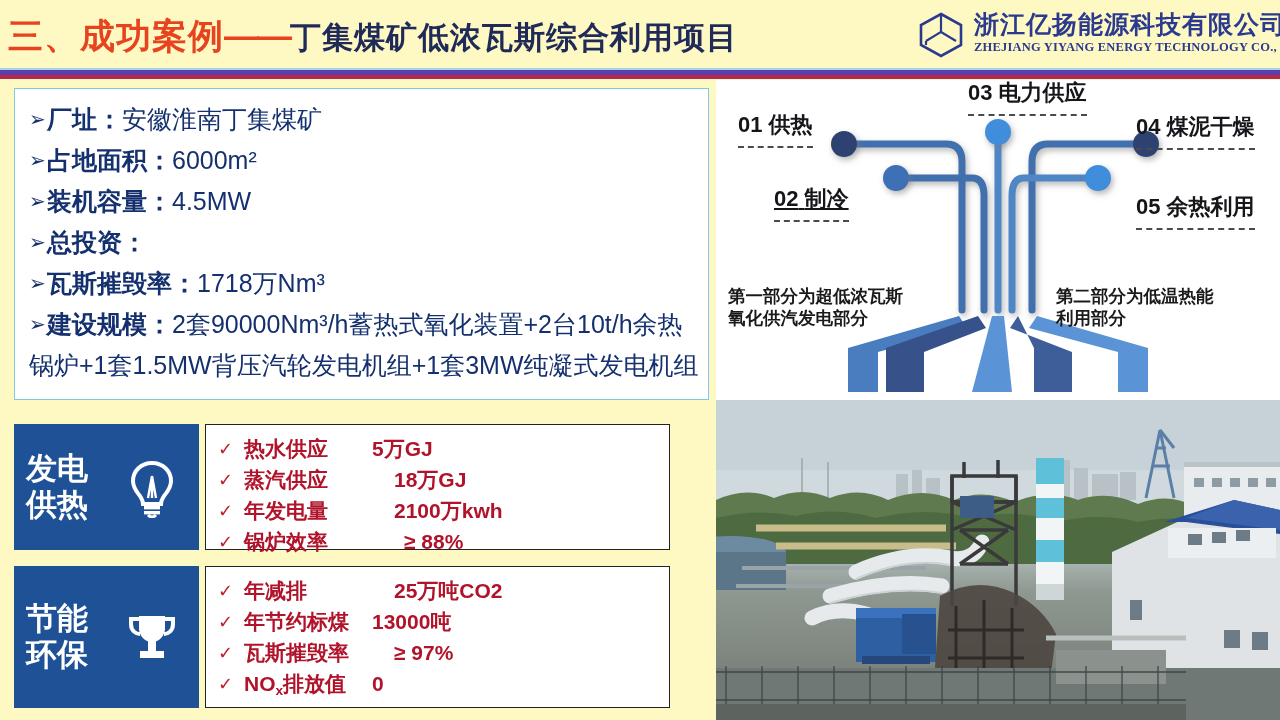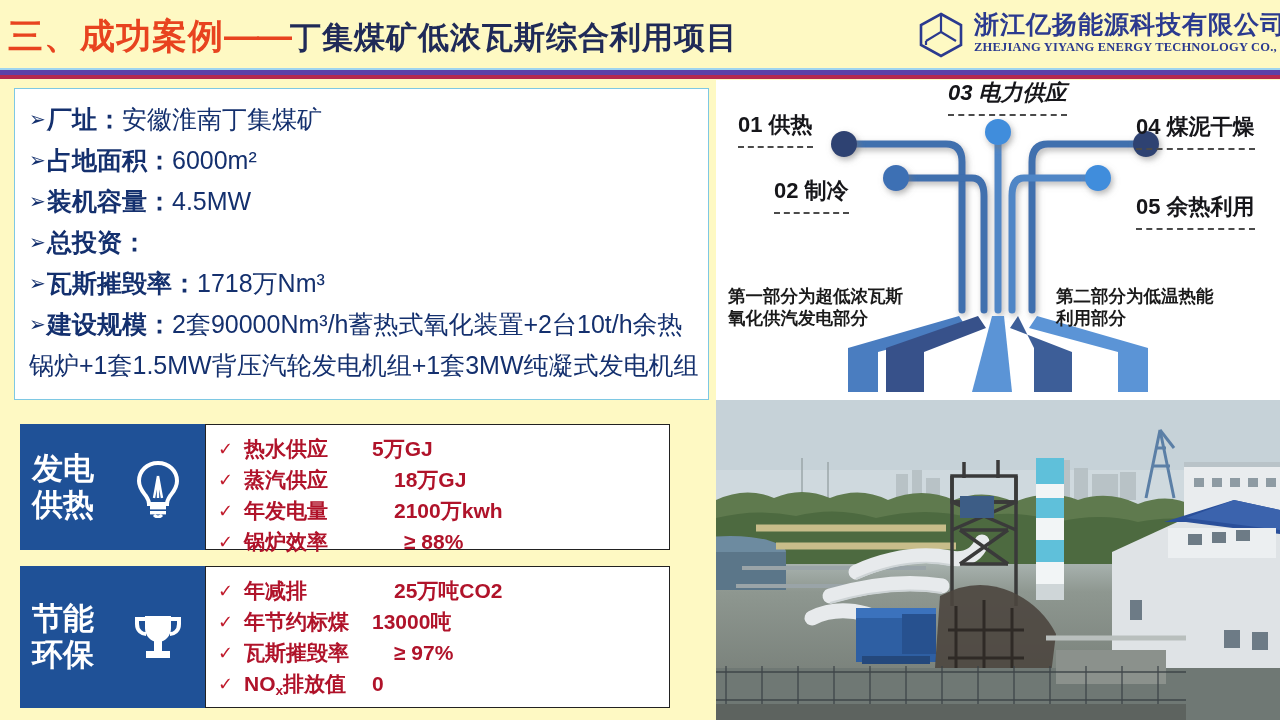--- a/index.html
+++ b/index.html
@@ -37,21 +37,21 @@
   .info-list{position:absolute;left:14px;top:10px;width:672px;}
   .info-li{display:flex;align-items:flex-start;margin-bottom:1px;line-height:40px;
            font-size:25px;color:#14306e;white-space:nowrap;}
   .arrow{color:#14306e;font-size:20px;width:18px;flex:0 0 18px;line-height:40px;}
   .info-key{font-weight:bold;color:#14306e;}
   .info-val{font-weight:normal;color:#14306e;}
   .info-wrap{font-size:25px;color:#14306e;line-height:40px;white-space:nowrap;}
 
   
   .feat{position:absolute;}
-  .feat .cap{position:absolute;left:6px;top:0;width:185px;height:100%;
+  .feat .cap{position:absolute;left:0;top:0;width:185px;height:100%;
              background:#1f5197;display:flex;align-items:center;}
   .feat .cap-txt{color:#fff;font-size:31px;font-weight:bold;line-height:36px;
                  margin-left:12px;white-space:pre-line;}
   .feat .cap-icon{position:absolute;right:16px;top:50%;transform:translateY(-50%);
                   width:62px;height:62px;}
   .feat .body{position:absolute;left:191px;top:0;width:465px;height:100%;
               border:1.5px solid #222;box-sizing:border-box;background:#fff;}
   .rows{position:absolute;left:12px;top:8px;right:6px;}
   .row{display:flex;align-items:center;height:31px;font-size:21px;color:#b0132a;
        font-weight:bold;white-space:nowrap;}
@@ -258,26 +258,26 @@
         <path d="M302 236 L294 248 L356 272 L356 312 L318 312 L318 268 Z" fill="#3d5e98"></path>
         <path d="M321 236 L313 248 L402 272 L402 312 L432 312 L432 268 Z" fill="#5b94d6"></path>
       </g>
     </svg>
 
     <div class="dlabel" style="left:22px;top:30px;">
       <span class="num">01</span>
       <span>供热</span>
       <span class="dash"></span>
     </div>
-    <div class="dlabel" style="left:58px;top:96px;">
+    <div class="dlabel" style="left:58px;top:104px;text-decoration:underline;">
       <span class="num">02</span>
       <span>制冷</span>
       <span class="dash"></span>
     </div>
-    <div class="dlabel" style="left:232px;top:-2px;font-style:italic;">
+    <div class="dlabel" style="left:252px;top:-2px;">
       <span class="num">03</span>
       <span>电力供应</span>
       <span class="dash"></span>
     </div>
     <div class="dlabel" style="left:420px;top:32px;">
       <span class="num">04</span>
       <span>煤泥干燥</span>
       <span class="dash"></span>
     </div>
     <div class="dlabel" style="left:420px;top:112px;">

